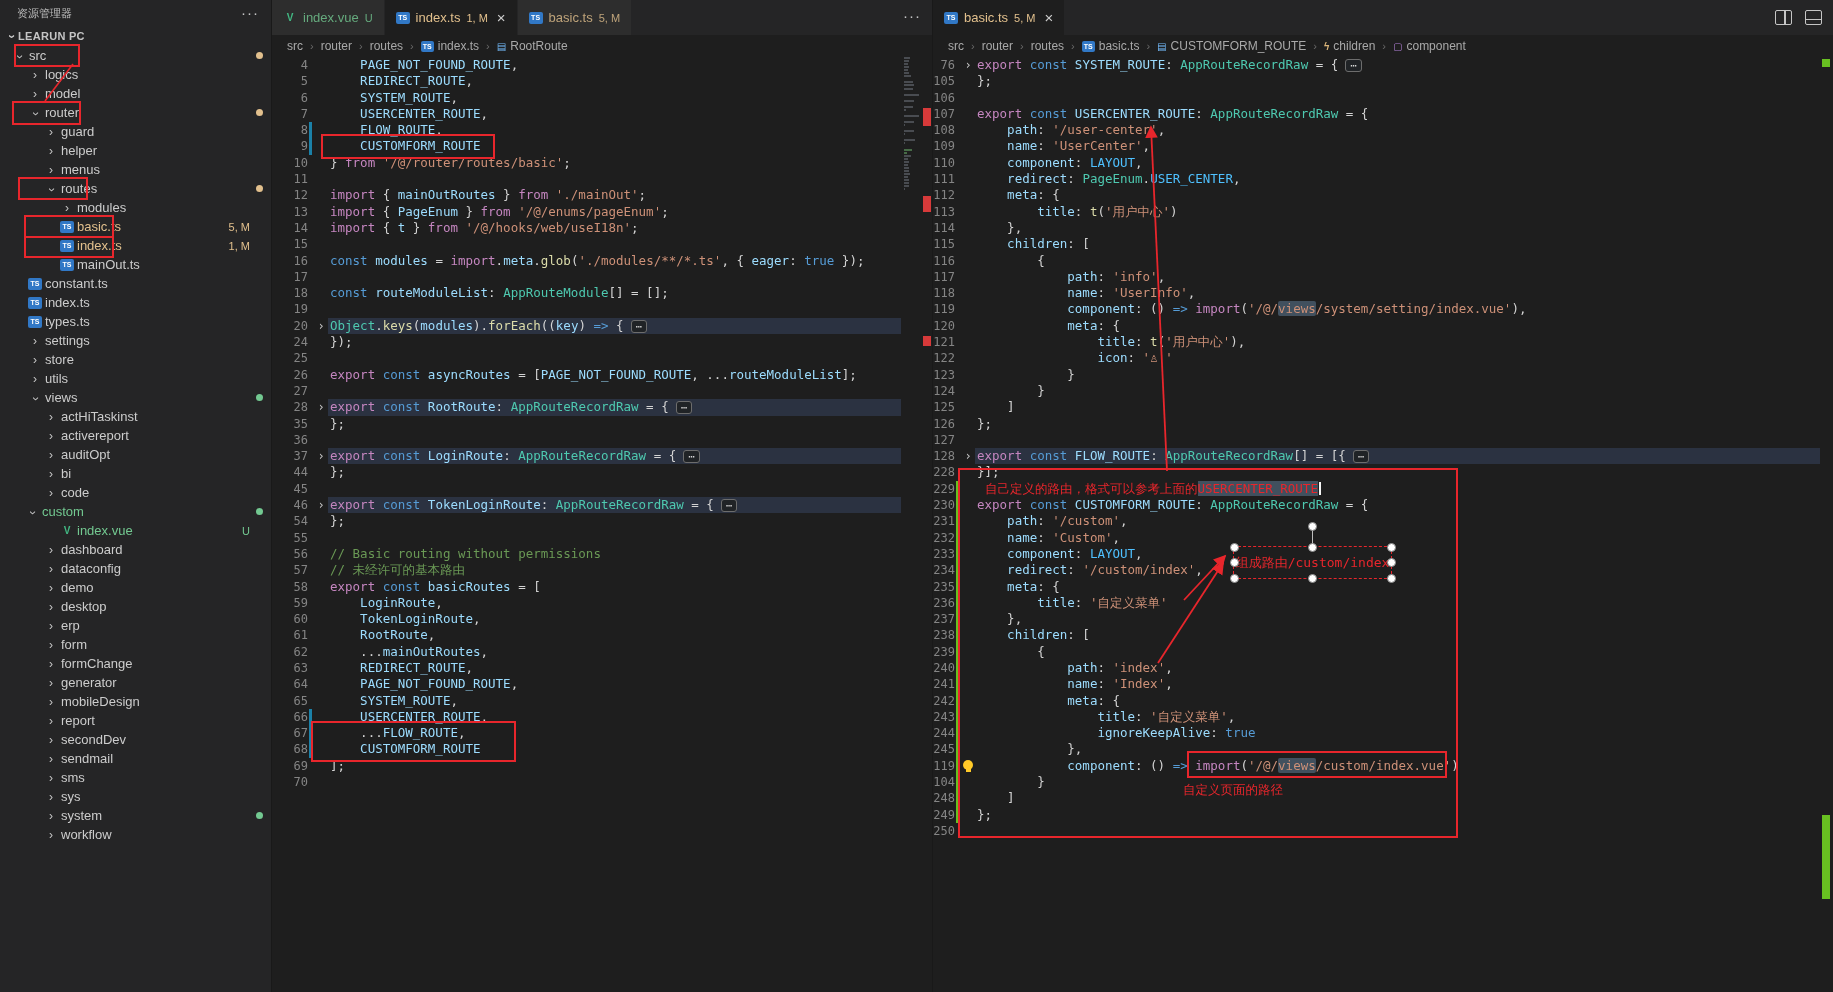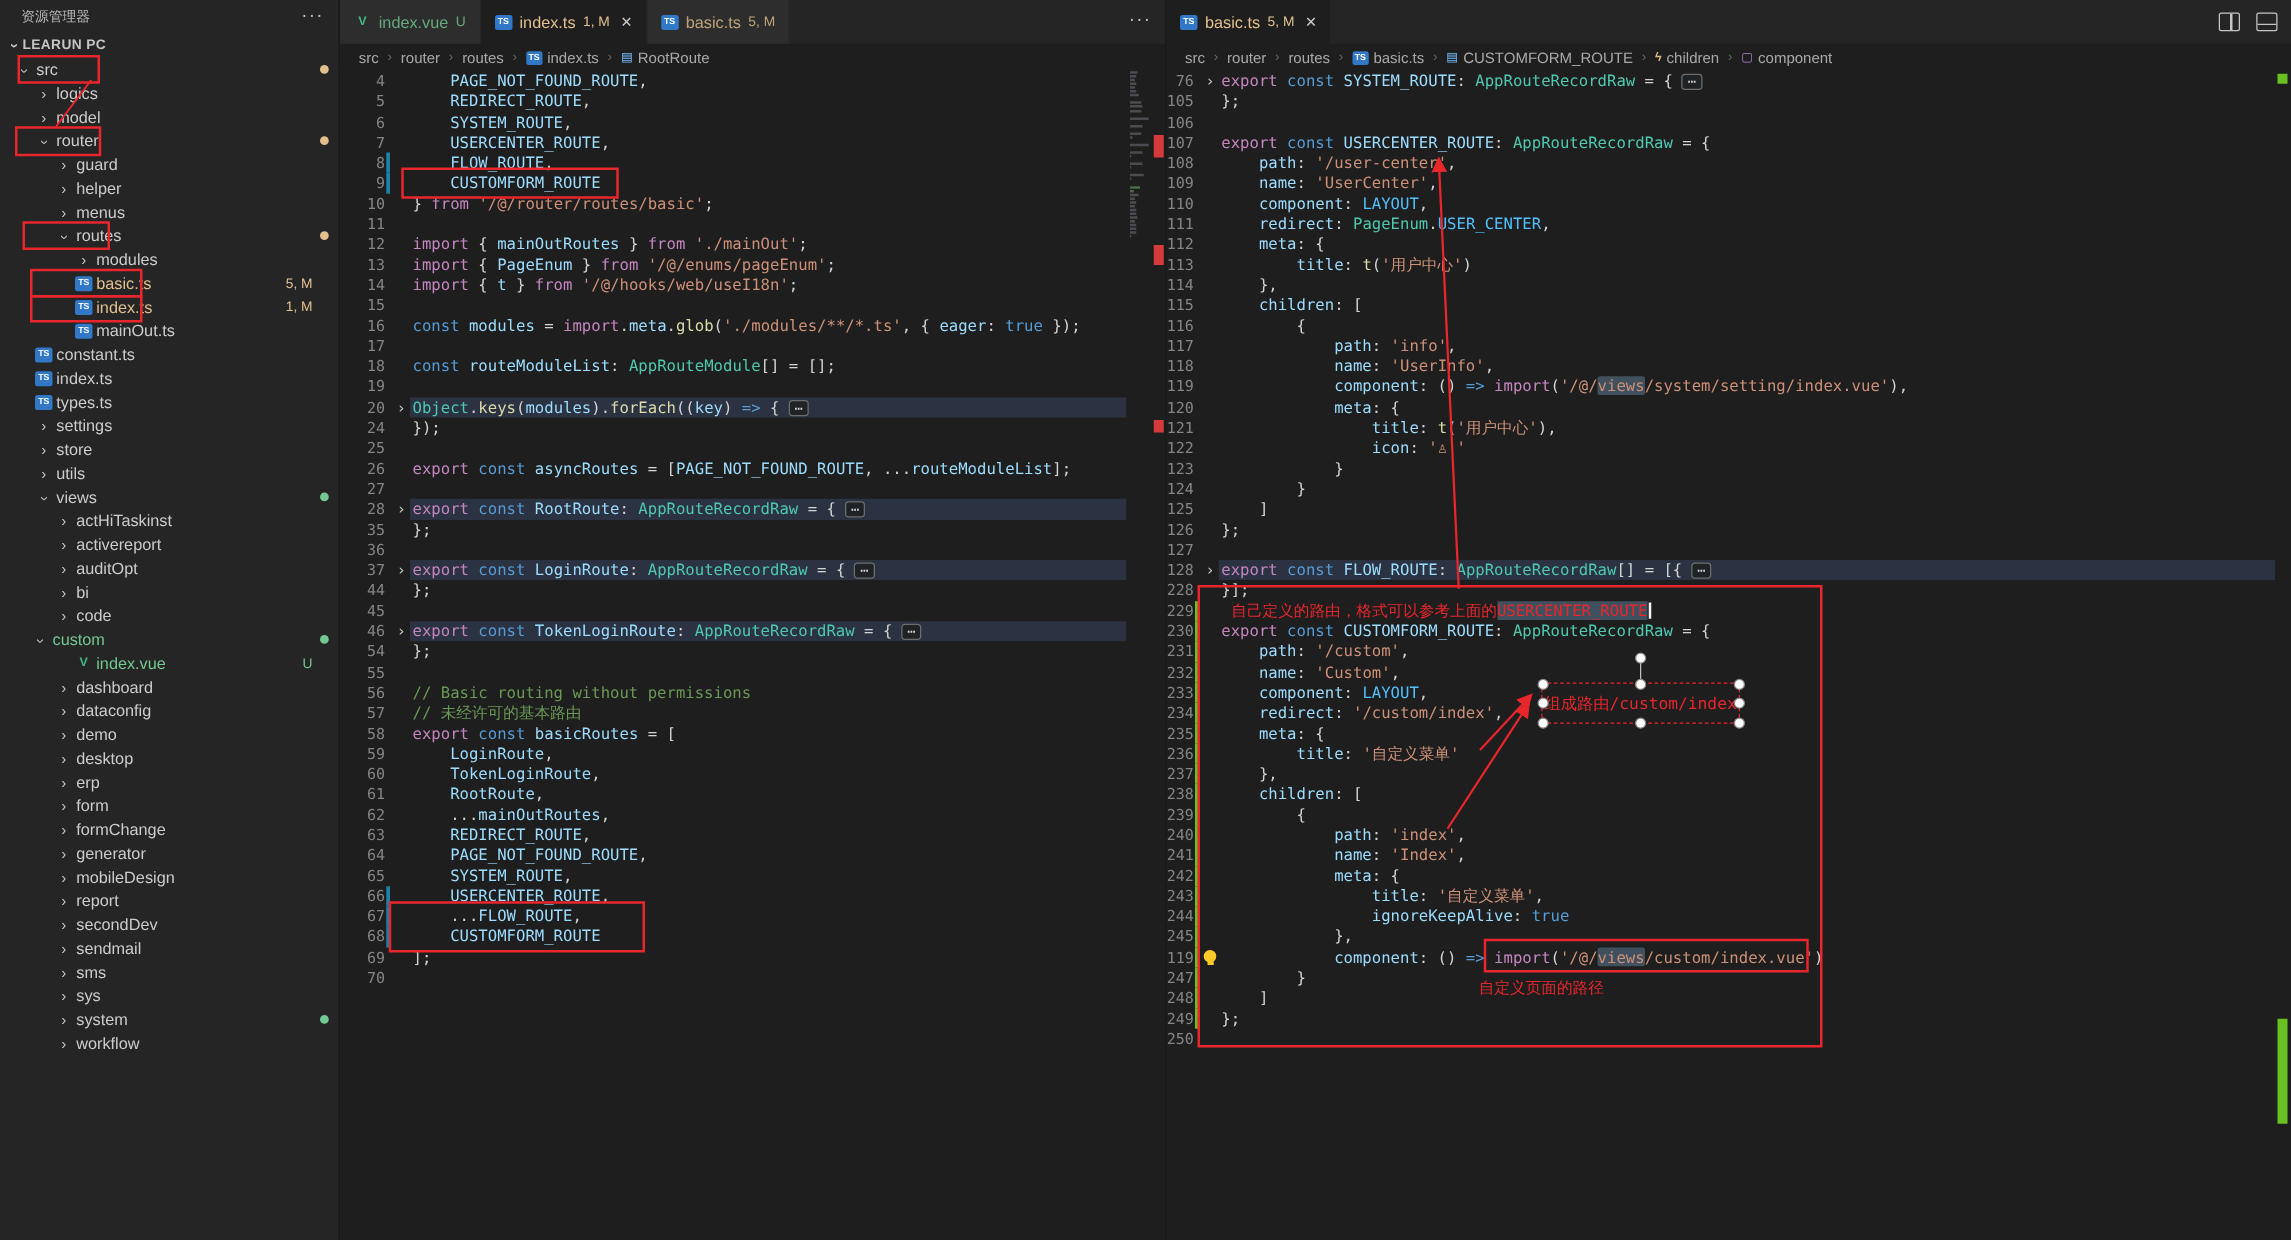--- a/index.html
+++ b/index.html
@@ -961,21 +961,21 @@
           <span class="ctext"><span class="tk-p">            },</span></span>
         </div>
         <div class="crow">
           <span class="lnum" style="width: 22px;">119</span>
           <span class="gitcol git-a"></span>
           <span class="foldcol"></span>
           <span class="ctext"><span class="tk-v">            component</span><span class="tk-p">: () </span><span class="tk-c">=&gt;</span><span class="tk-p"> </span><span class="tk-k">import</span><span class="tk-p">(</span><span class="tk-s">'/@/</span><span class="tk-shl">views</span><span class="tk-s">/custom/index.vue'</span><span class="tk-p">)</span></span>
           <span class="bulb" style="left: 30px;"></span>
         </div>
         <div class="crow">
-          <span class="lnum" style="width: 22px;">247</span>
+          <span class="lnum" style="width: 22px;">104</span>
           <span class="gitcol git-a"></span>
           <span class="foldcol"></span>
           <span class="ctext"><span class="tk-p">        }</span></span>
         </div>
         <div class="crow">
           <span class="lnum" style="width: 22px;">248</span>
           <span class="gitcol git-a"></span>
           <span class="foldcol"></span>
           <span class="ctext"><span class="tk-p">    ]</span></span>
         </div>

